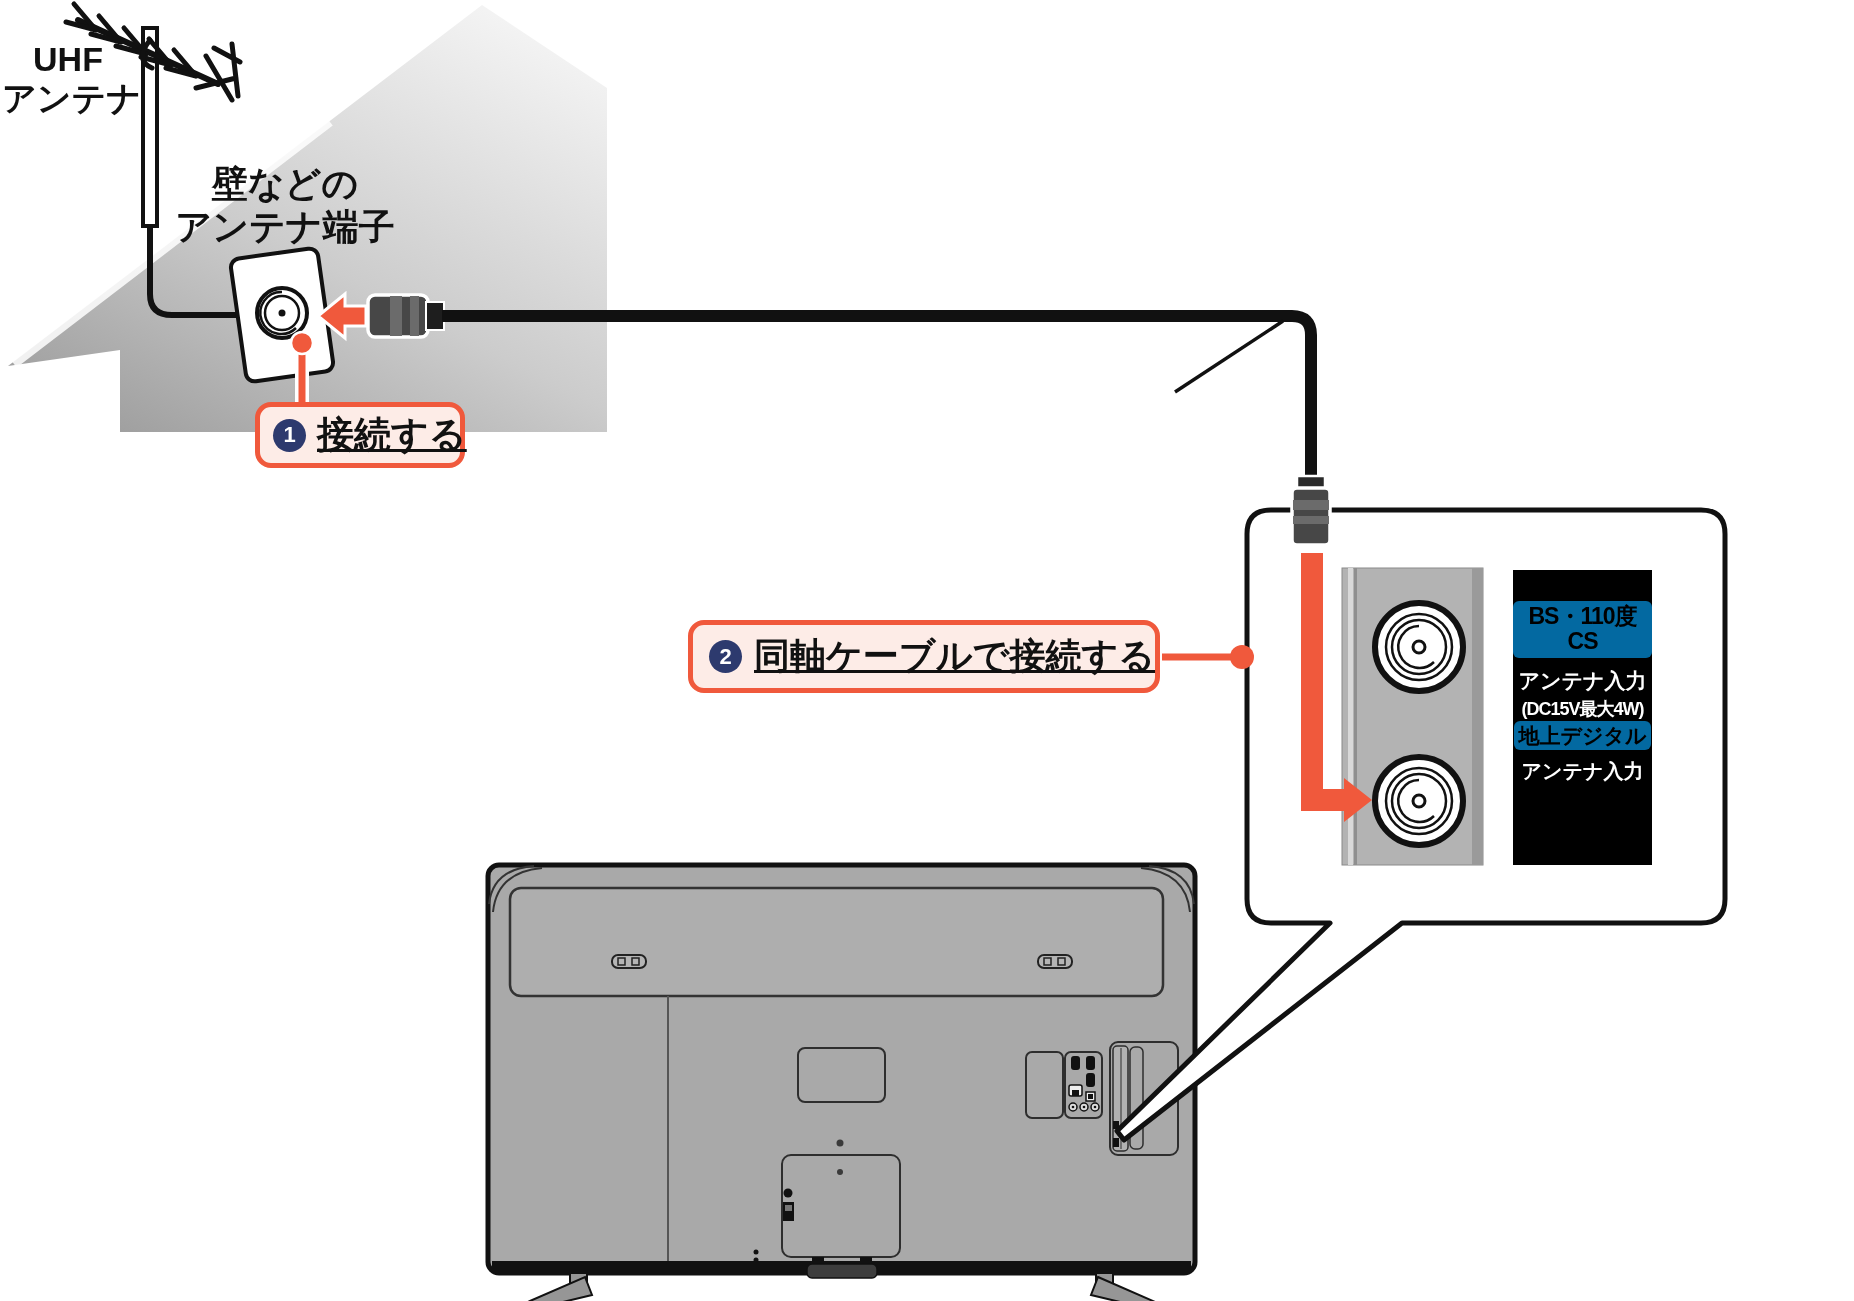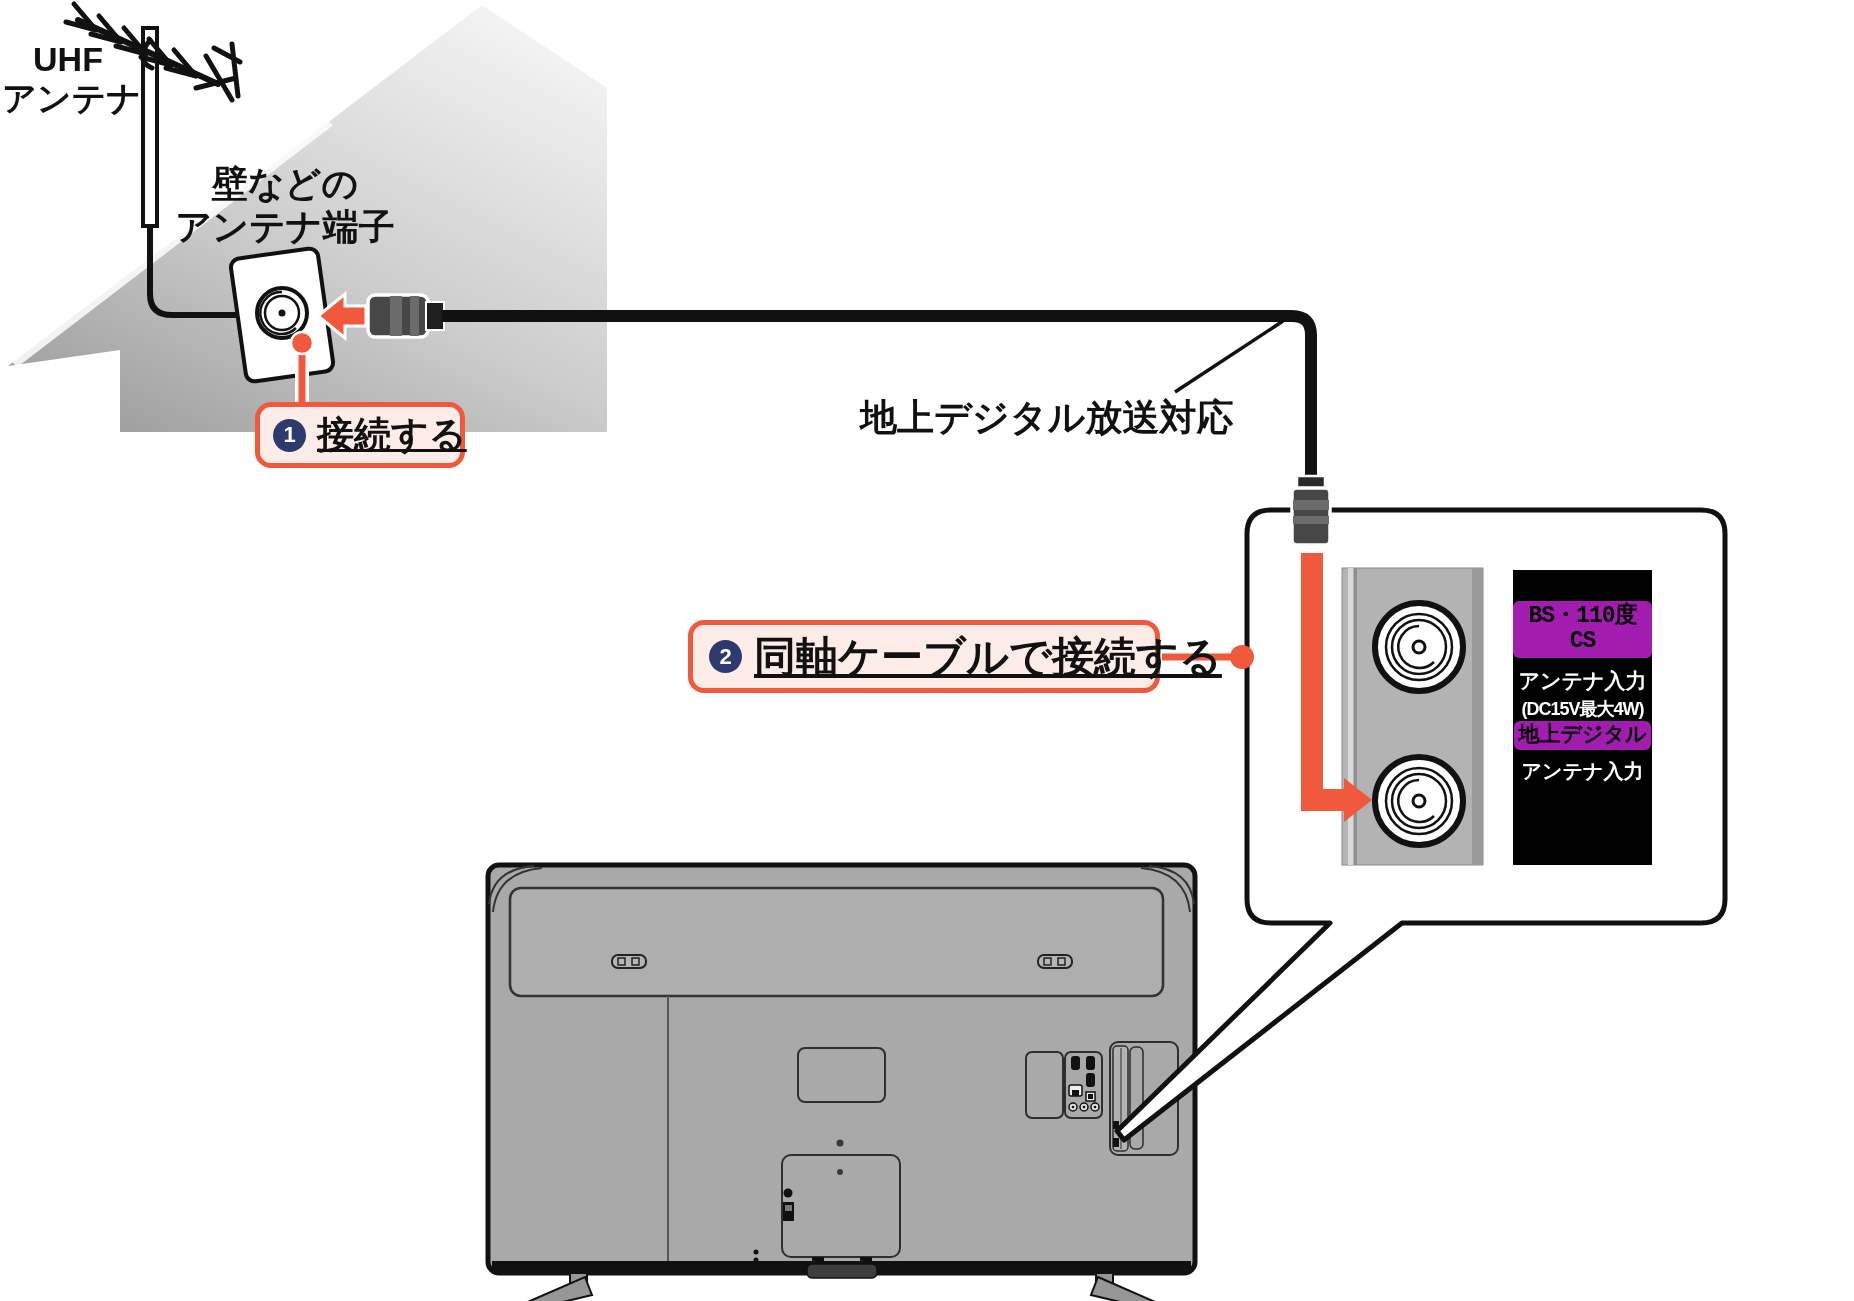--- a/index.html
+++ b/index.html
@@ -12,25 +12,25 @@
   .cable-label{left:860px;top:395px;font-size:37px;line-height:45px;}
   .callout{position:absolute;display:flex;align-items:center;box-sizing:border-box;
            background:#fdece7;border:5px solid #f0593c;border-radius:16px;}
   .callout .badge{display:flex;align-items:center;justify-content:center;flex:0 0 auto;
                   width:33px;height:33px;border-radius:50%;background:#2d3a6e;color:#fff;
                   font-size:22px;font-weight:700;}
   .callout .txt{font-weight:700;color:#111;white-space:nowrap;text-decoration:underline;}
   .callout1{left:255px;top:402px;width:210px;height:66px;padding-left:13px;}
   .callout1 .txt{font-size:37px;margin-left:11px;}
   .callout2{left:688px;top:620px;width:472px;height:73px;padding-left:16px;}
-  .callout2 .txt{font-size:42px;margin-left:12px;}
+  .callout2 .txt{font-size:36px;margin-left:12px;}
   .term-panel{position:absolute;left:1513px;top:570px;width:139px;height:295px;background:#000;
               color:#fff;text-align:center;font-weight:700;}
-  .term-panel .wbox{display:inline-block;background:#a21caf;color:#000;border-radius:6px;
-                    padding:3px 5px;line-height:1.1;font-family:Liberation Mono, monospace;}
+  .term-panel .wbox{display:inline-block;background:#0369a1;color:#000;border-radius:6px;
+                    padding:3px 5px;line-height:1.1;}
   .bs-box{margin-top:31px;font-size:23px;letter-spacing:-1px;}
   .bs-sub1{font-size:21px;margin-top:9px;}
   .bs-sub2{font-size:18px;margin-top:2px;letter-spacing:-1px;}
   .terr-box{font-size:21px;}
   .terr-sub{font-size:20px;margin-top:8px;}
 </style>
 </head>
 <body>
 
 <div class="stage">
@@ -198,21 +198,21 @@
     <g>
       <line x1="1162" y1="657" x2="1240" y2="657" stroke="#f0593c" stroke-width="7"></line>
       <circle cx="1242" cy="657" r="12" fill="#f0593c"></circle>
     </g>
   </svg>
 
   <div class="lbl uhf-label"><span>UHF</span><br><span>アンテナ</span></div>
 
   <div class="lbl wall-label"><span>壁などの</span><br><span>アンテナ端子</span></div>
 
-  <div class="lbl cable-label"><span>地上デジタル放送対応</span><br></div>
+  <div class="lbl cable-label"><br></div>
 
   <div class="callout callout1">
     <span class="badge">1</span>
     <span class="txt">接続する</span>
   </div>
 
   <div class="callout callout2">
     <span class="badge">2</span>
     <span class="txt">同軸ケーブルで接続する</span>
   </div>

